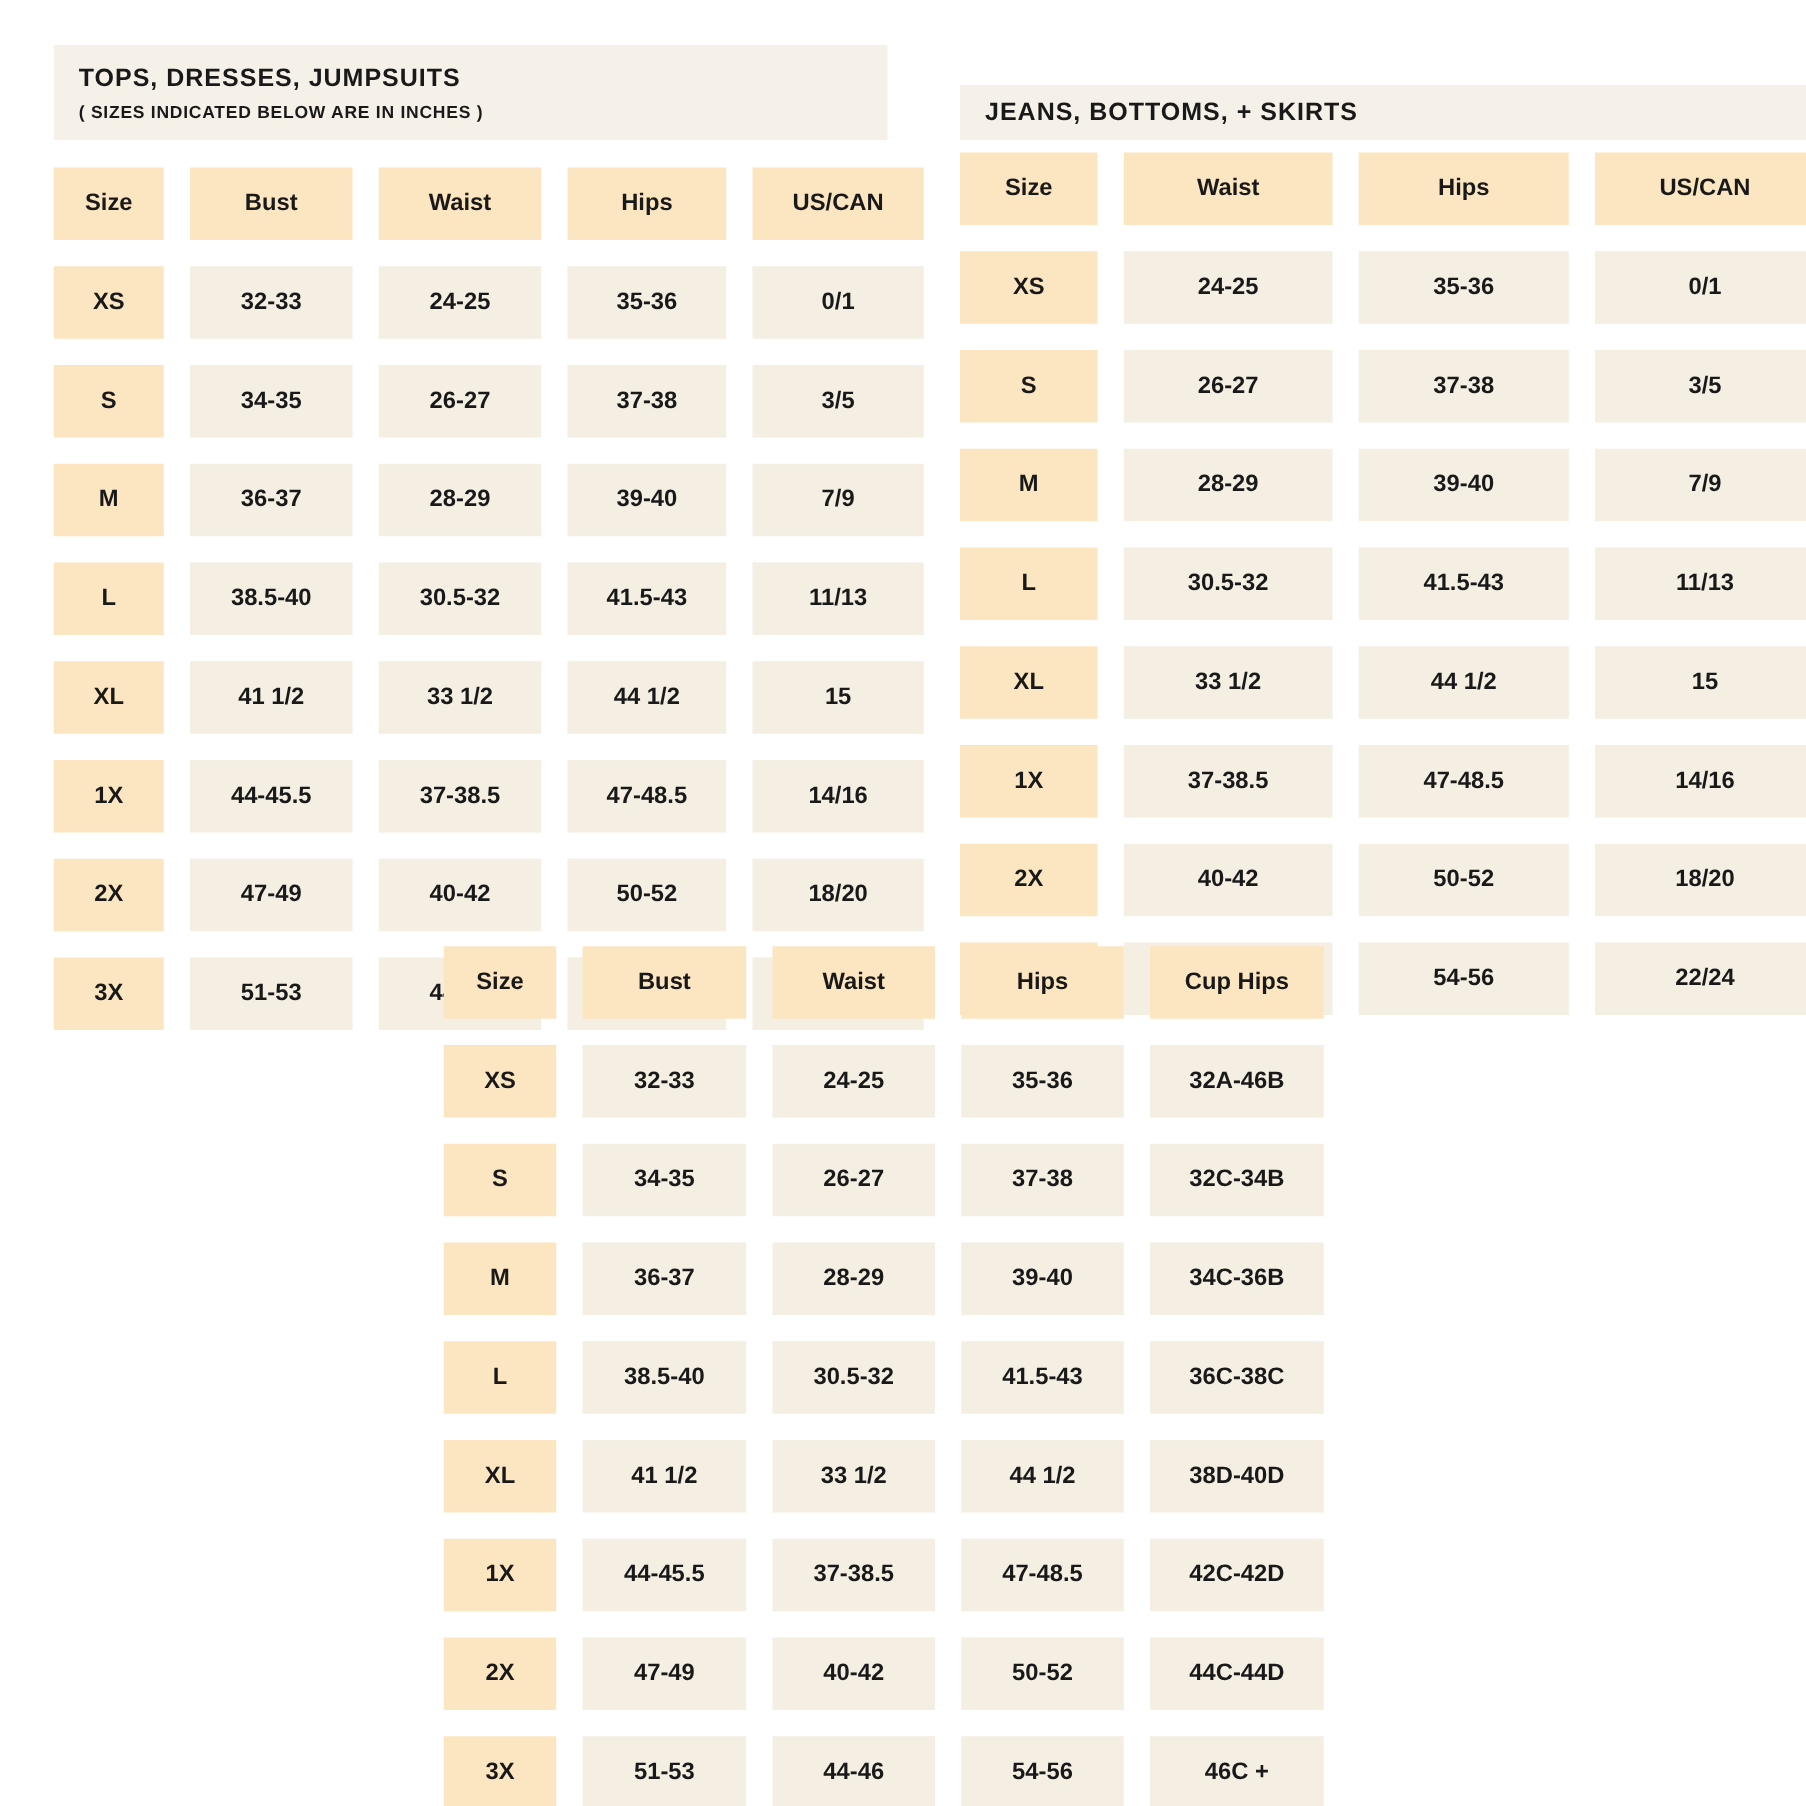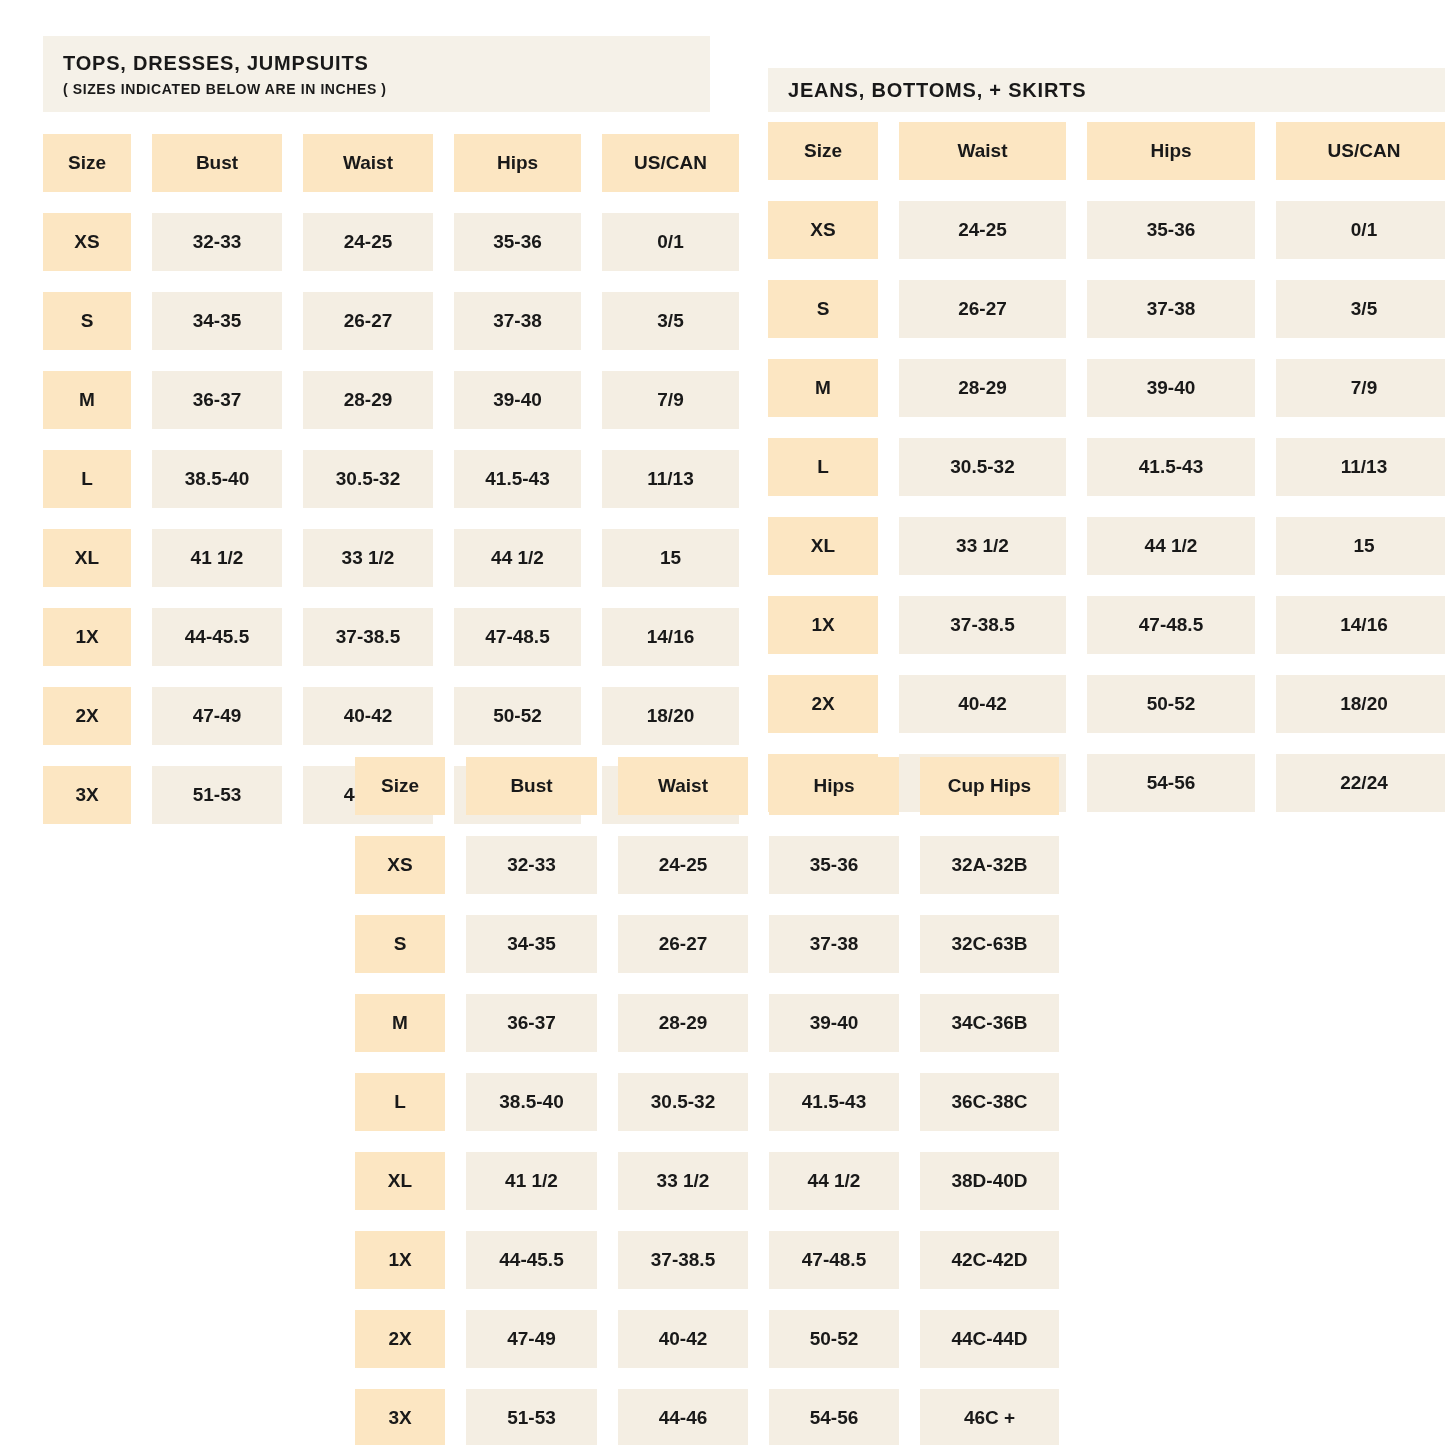--- a/index.html
+++ b/index.html
@@ -176,26 +176,26 @@
   <div class="grid">
       <div class="cell header">Size</div>
       <div class="cell header">Bust</div>
       <div class="cell header">Waist</div>
       <div class="cell header">Hips</div>
       <div class="cell header">Cup Hips</div>
       <div class="cell size">XS</div>
       <div class="cell value">32-33</div>
       <div class="cell value">24-25</div>
       <div class="cell value">35-36</div>
-      <div class="cell value">32A-32B</div>
+      <div class="cell value">32A-46B</div>
       <div class="cell size">S</div>
       <div class="cell value">34-35</div>
       <div class="cell value">26-27</div>
       <div class="cell value">37-38</div>
-      <div class="cell value">32C-63B</div>
+      <div class="cell value">32C-34B</div>
       <div class="cell size">M</div>
       <div class="cell value">36-37</div>
       <div class="cell value">28-29</div>
       <div class="cell value">39-40</div>
       <div class="cell value">34C-36B</div>
       <div class="cell size">L</div>
       <div class="cell value">38.5-40</div>
       <div class="cell value">30.5-32</div>
       <div class="cell value">41.5-43</div>
       <div class="cell value">36C-38C</div>

